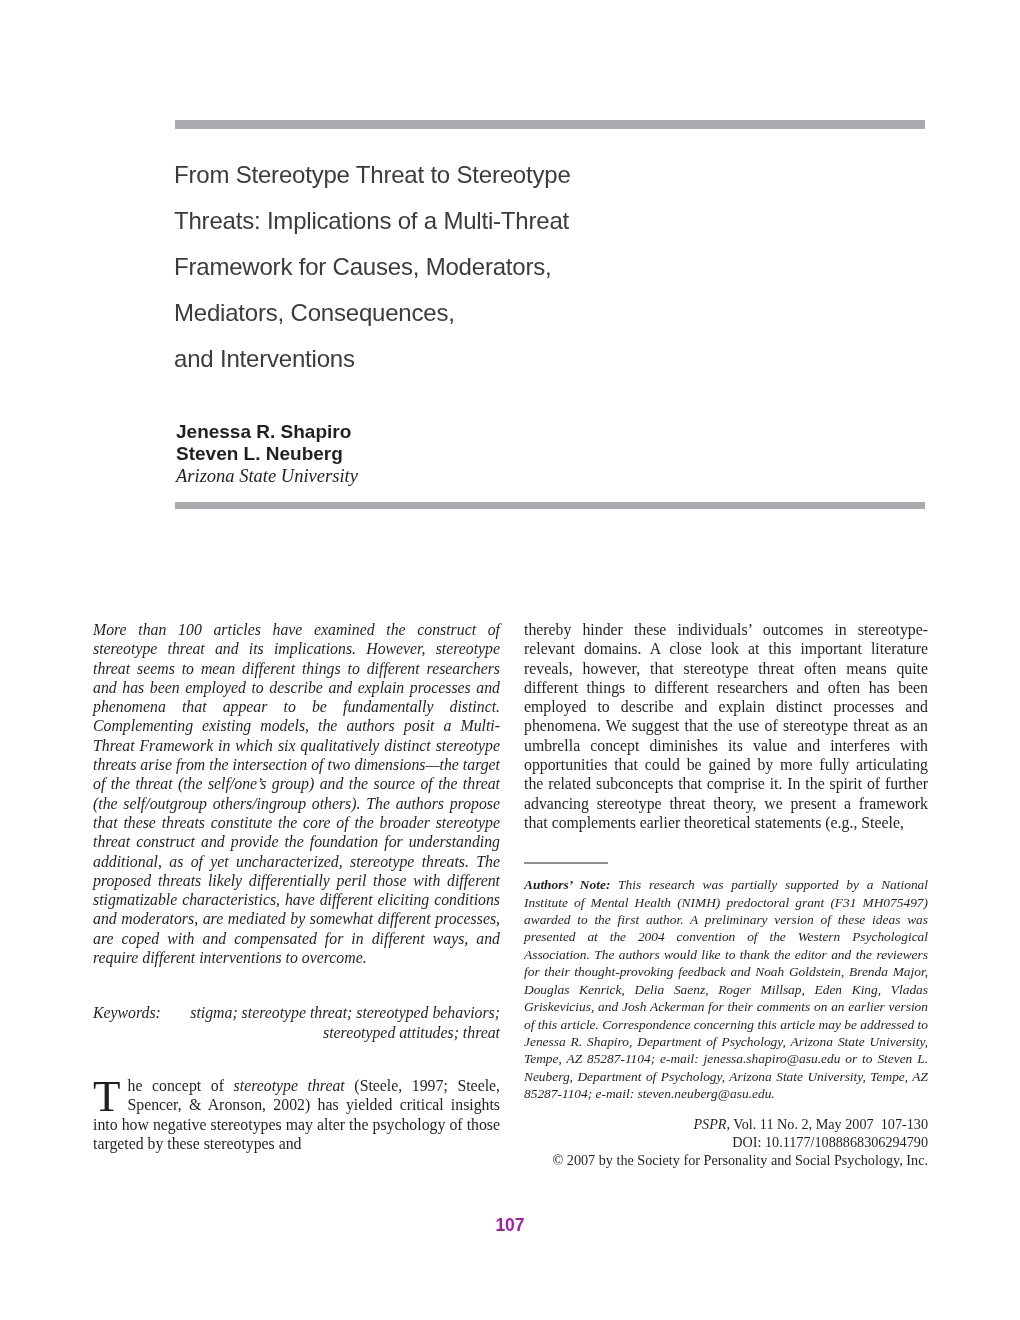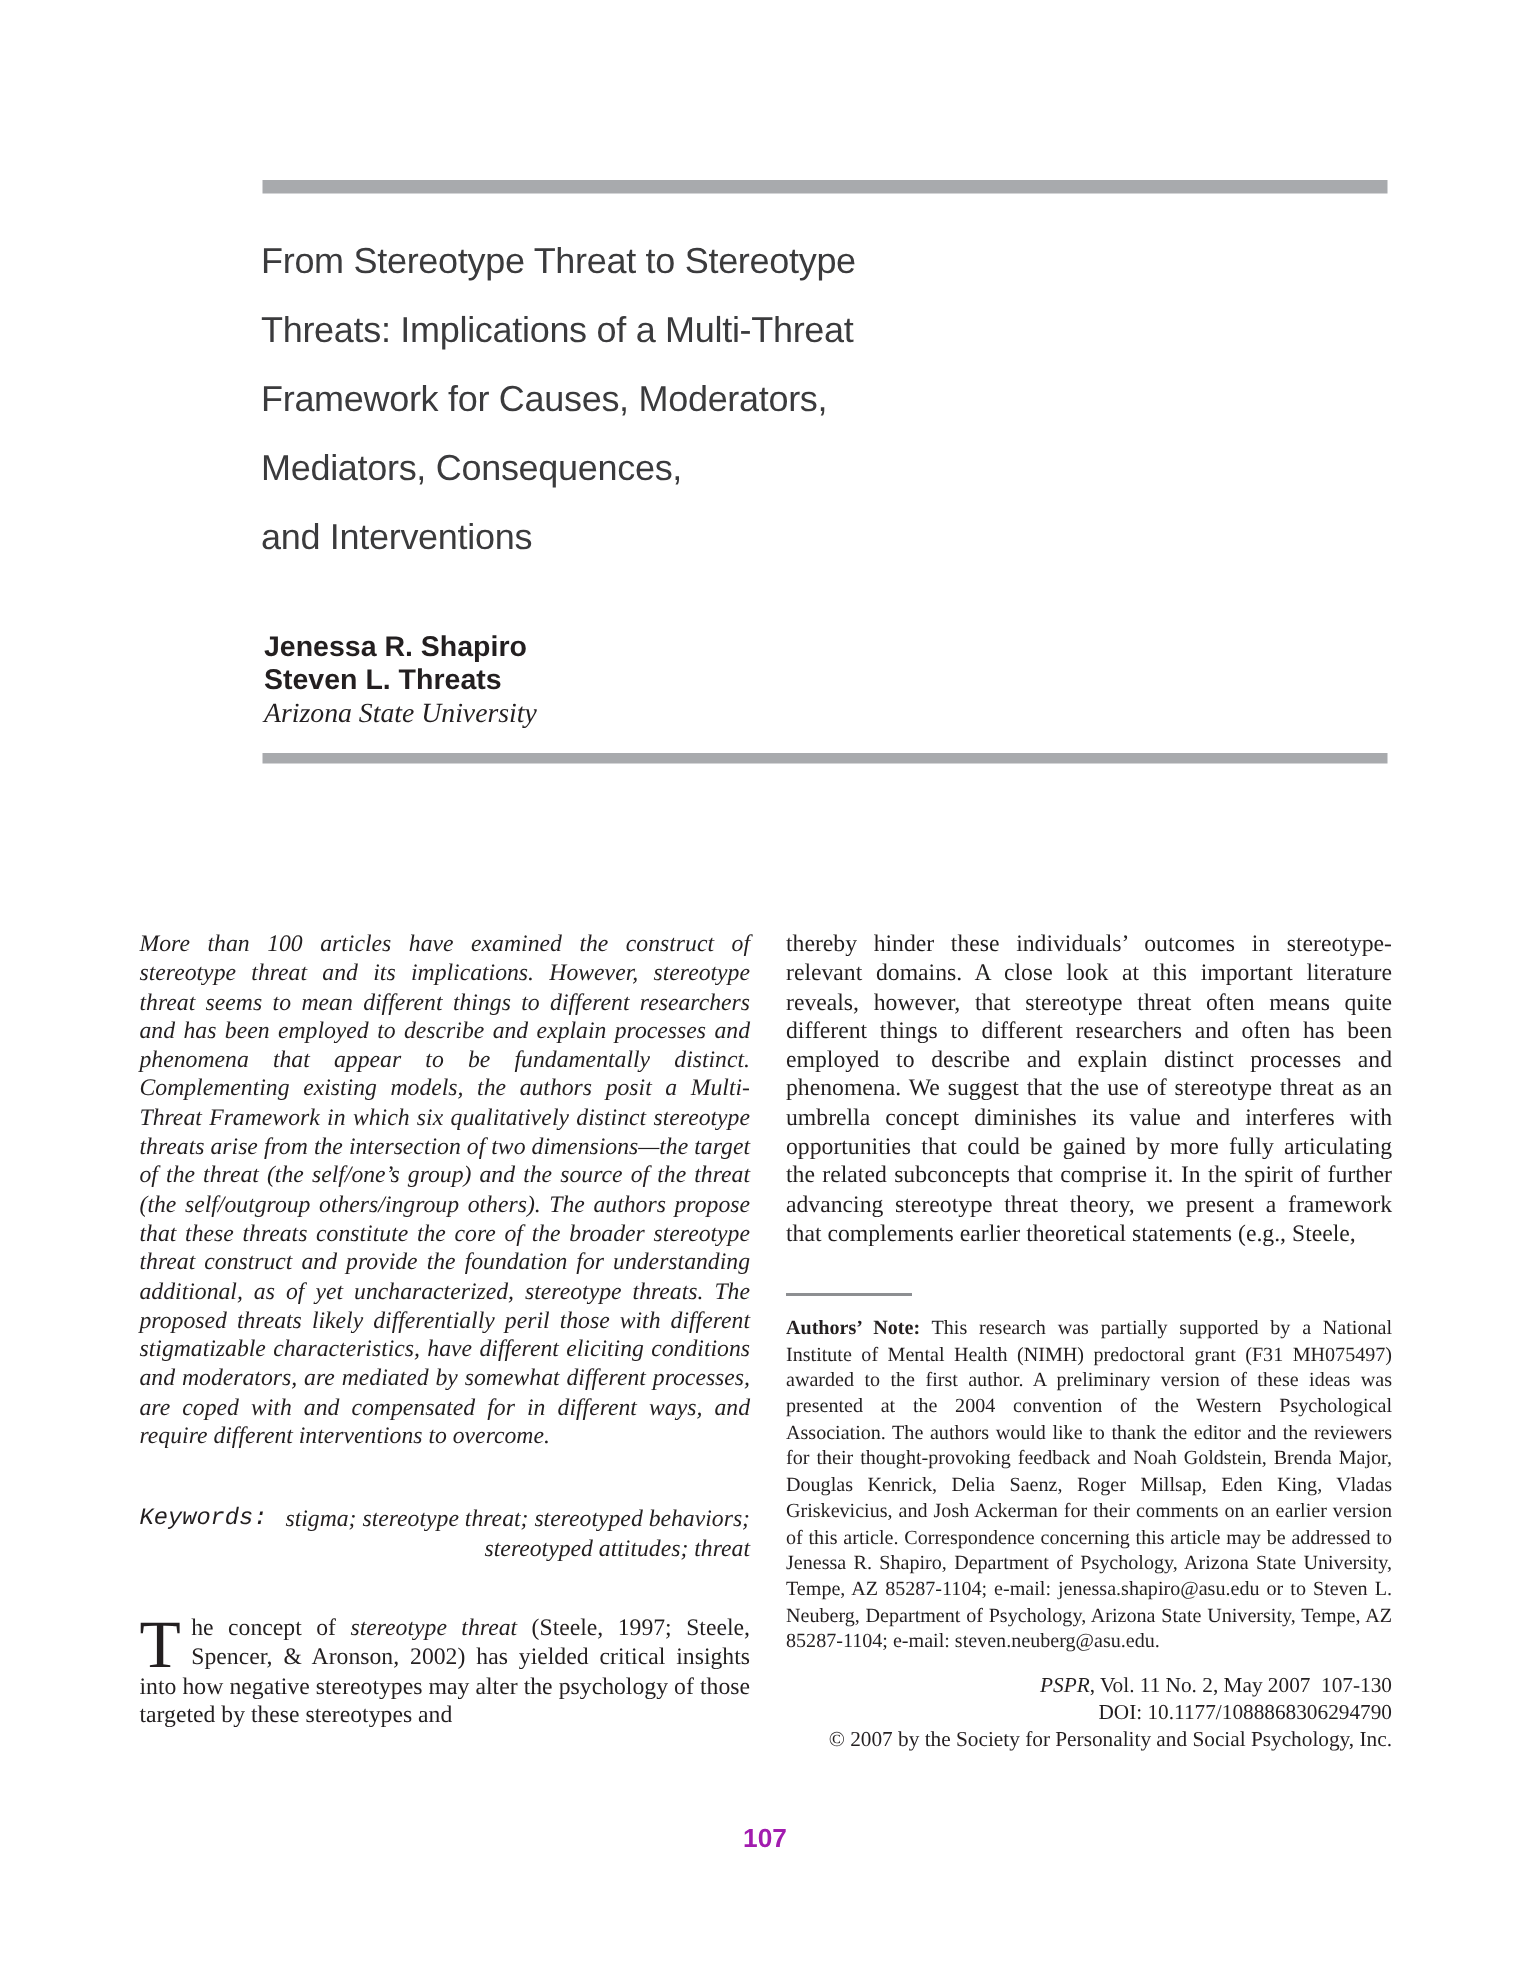--- a/index.html
+++ b/index.html
@@ -46,40 +46,41 @@
   }
   .col.left  { left: 93px;  width: 407px; }
   .col.right { left: 524px; width: 404px; }
 
   .abstract { margin: 0; font-style: italic; }
 
   .keywords {
     display: flex; margin-top: 36px;
     font-style: italic;
   }
-  .keywords .kw-label { flex: none; width: 86px; font-family: Liberation Mono, monospace; }
+  .keywords .kw-label { flex: none; width: 86px; }
   .keywords .kw-text  { flex: 1; text-align: right; }
 
   .intro { margin: 34px 0 0 0; }
   .dropcap {
     float: left;
     font-size: 45px; line-height: 34px;
     padding: 3px 7px 0 0;
   }
 
   .rc-para { margin: 0; }
   .fn-rule {
     width: 84px; height: 0;
     border: none; border-top: 2px solid #8d8f92;
     margin: 30px 0 12px 0;
   }
   .footnote {
     margin: 0;
     font-size: 13.4px; line-height: 17.4px;
     text-align: justify;
+    font-style: italic;
   }
   .fn-label { font-weight: bold; }
   .citation {
     margin-top: 12px;
     font-size: 14.2px; line-height: 18px;
     text-align: right;
   }
   .citation div { margin: 0; }
 
   .pageno {
@@ -100,21 +101,21 @@
   <div class="title">
     <div>From Stereotype Threat to Stereotype</div>
     <div>Threats: Implications of a Multi-Threat</div>
     <div>Framework for Causes, Moderators,</div>
     <div>Mediators, Consequences,</div>
     <div>and Interventions</div>
   </div>
 
   <div class="authors">
     <div>Jenessa R. Shapiro</div>
-    <div>Steven L. Threats</div>
+    <div>Steven L. Neuberg</div>
     <div class="affiliation">Arizona State University</div>
   </div>
 
   <div class="rule bottom"></div>
 
   <div class="col left">
     <p class="abstract">More than 100 articles have examined the construct of stereotype threat and its implications. However, stereotype threat seems to mean different things to different researchers and has been employed to describe and explain processes and phenomena that appear to be fundamentally distinct. Complementing existing models, the authors posit a Multi-Threat Framework in which six qualitatively distinct stereotype threats arise from the intersection of two dimensions—the target of the threat (the self/one’s group) and the source of the threat (the self/outgroup others/ingroup others). The authors propose that these threats constitute the core of the broader stereotype threat construct and provide the foundation for understanding additional, as of yet uncharacterized, stereotype threats. The proposed threats likely differentially peril those with different stigmatizable characteristics, have different eliciting conditions and moderators, are mediated by somewhat different processes, are coped with and compensated for in different ways, and require different interventions to overcome.</p>
 
     <div class="keywords">
       <span class="kw-label">Keywords:</span>

